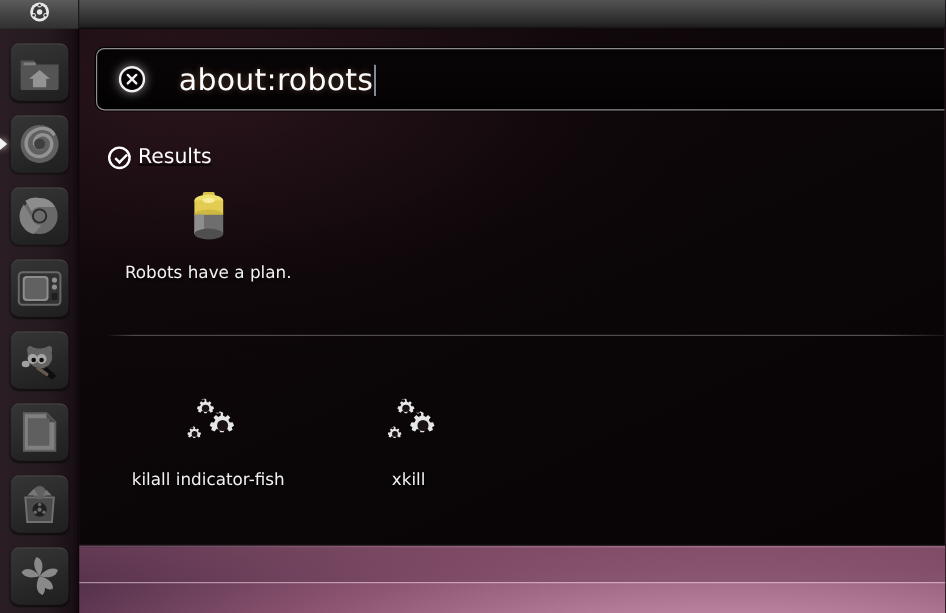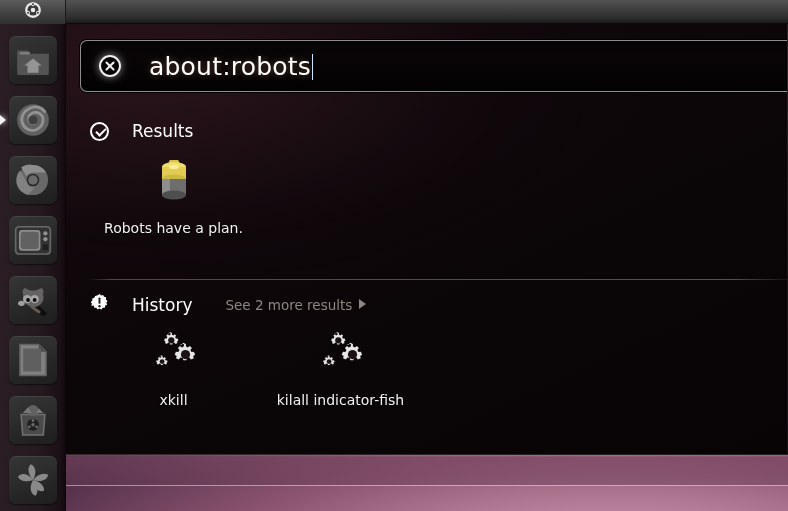--- a/index.html
+++ b/index.html
@@ -108,21 +108,21 @@
     text-shadow:0 0 6px rgba(255,180,120,0.35);
     white-space:nowrap;
   }
   #caret {
     display:inline-block; width:1px; height:26px; background:#cfe3ff;
     vertical-align:-5px; margin-left:1px;
   }
 
   
   .group-head {
-    position:absolute; display:flex; align-items:center; gap:23px;
+    position:absolute; display:flex; align-items:center; gap:6px;text-decoration:underline;
   }
   .grp-title { color:#ffffff; font-size:17px; }
   .grp-more { color:#8d8782; font-size:13.5px; margin-left:10px; cursor:pointer; }
   .more-tri {
     width:0;height:0;border-top:5px solid transparent;border-bottom:5px solid transparent;
     border-left:7px solid #8d8782; margin-left:7px; display:inline-block; vertical-align:1px;
   }
   .check-ico {
     width:19px;height:19px;border-radius:50%;border:2px solid #fff;position:relative;
   }
@@ -313,64 +313,53 @@
             <ellipse cx="18" cy="37" rx="12" ry="4.5" fill="#4f4f4f"></ellipse>
             <ellipse cx="18" cy="9" rx="5" ry="2.2" fill="#f8ec9a"></ellipse>
           </svg>
         </div>
         <div class="res-label">Robots have a plan.</div>
       </div>
     </div>
 
     <div id="divider"></div>
 
-    <div class="group-head" style="left:24px; top:269px;">
-      <span>
-        <svg width="19" height="19" viewBox="0 0 24 24">
-          <path fill="#fff" d="M12 1.2l2 1.8 2.6-.6 1.1 2.4 2.6.7-.2 2.7 2 1.8-1.5 2.2 1 2.5-2.4 1.2-.5 2.6-2.7.2-1.6 2.1-2.4-1.1-2.4 1.1-1.6-2.1-2.7-.2-.5-2.6L1.5 16l1-2.5L1 11.3l2-1.8-.2-2.7 2.6-.7 1.1-2.4L9.1 3z"></path>
-          <rect x="10.8" y="5.6" width="2.4" height="8" rx="1.1" fill="#1a1a1a"></rect>
-          <circle cx="12" cy="16.6" r="1.5" fill="#1a1a1a"></circle>
-        </svg>
-      </span>
-      <span class="grp-title">History</span>
-      <span class="grp-more"><span>See 2 more results</span><i class="more-tri"></i></span>
-    </div>
 
     <div class="res-row" style="left:24px; top:302px;">
+
+      <div class="res-cell">
+        <div class="res-ico">
+          <svg width="46" height="44" viewBox="0 0 46 44">
+            <g fill="#e6e6e6">
+              <path d="M16.5 3l1.6.5.9-1.4 2 .8-.1 1.7 1.5.8 1.3-1.1 1.5 1.5-1.1 1.3.8 1.5 1.7-.1.8 2-1.4.9.5 1.6-2 .9-1-1.4-1.7.3-.5 1.6h-2.1l-.5-1.6-1.7-.3-1 1.4-2-.9.5-1.6-1.4-.9.8-2 1.7.1.8-1.5-1.1-1.3 1.5-1.5 1.3 1.1 1.5-.8-.1-1.7z"></path>
+              <circle cx="20.3" cy="10.3" r="3.1" fill="#1a1216"></circle>
+              <path d="M28.5 14l2.3.7 1.3-2 2.9 1.2-.2 2.4 2.1 1.2 1.9-1.6 2.1 2.1-1.6 1.9 1.2 2.1 2.4-.2 1.2 2.9-2 1.3.7 2.3-2.9 1.2-1.4-1.9-2.4.4-.7 2.3h-3l-.7-2.3-2.4-.4-1.4 1.9-2.9-1.2.7-2.3-2-1.3 1.2-2.9 2.4.2 1.2-2.1-1.6-1.9 2.1-2.1 1.9 1.6 2.1-1.2-.2-2.4z"></path>
+              <circle cx="34.5" cy="24.6" r="4.6" fill="#1a1216"></circle>
+              <path d="M8 26l1.3.4.7-1.1 1.6.6-.1 1.4 1.2.6 1-.9 1.2 1.2-.9 1 .6 1.2 1.4-.1.6 1.6-1.1.7.4 1.3-1.6.7-.8-1.1-1.4.2-.4 1.3h-1.7l-.4-1.3-1.4-.2-.8 1.1-1.6-.7.4-1.3-1.1-.7.6-1.6 1.4.1.6-1.2-.9-1 1.2-1.2 1 .9 1.2-.6-.1-1.4z"></path>
+              <circle cx="11.1" cy="31.6" r="2.4" fill="#1a1216"></circle>
+            </g>
+          </svg>
+        </div>
+        <div class="res-label">kilall indicator-fish</div>
+      </div>
 
       <div class="res-cell">
         <div class="res-ico">
           <svg width="46" height="44" viewBox="0 0 46 44">
             <g fill="#e6e6e6">
               <path d="M16.5 3l1.6.5.9-1.4 2 .8-.1 1.7 1.5.8 1.3-1.1 1.5 1.5-1.1 1.3.8 1.5 1.7-.1.8 2-1.4.9.5 1.6-2 .9-1-1.4-1.7.3-.5 1.6h-2.1l-.5-1.6-1.7-.3-1 1.4-2-.9.5-1.6-1.4-.9.8-2 1.7.1.8-1.5-1.1-1.3 1.5-1.5 1.3 1.1 1.5-.8-.1-1.7z"></path>
               <circle cx="20.3" cy="10.3" r="3.1" fill="#1a1216"></circle>
               <path d="M28.5 14l2.3.7 1.3-2 2.9 1.2-.2 2.4 2.1 1.2 1.9-1.6 2.1 2.1-1.6 1.9 1.2 2.1 2.4-.2 1.2 2.9-2 1.3.7 2.3-2.9 1.2-1.4-1.9-2.4.4-.7 2.3h-3l-.7-2.3-2.4-.4-1.4 1.9-2.9-1.2.7-2.3-2-1.3 1.2-2.9 2.4.2 1.2-2.1-1.6-1.9 2.1-2.1 1.9 1.6 2.1-1.2-.2-2.4z"></path>
               <circle cx="34.5" cy="24.6" r="4.6" fill="#1a1216"></circle>
               <path d="M8 26l1.3.4.7-1.1 1.6.6-.1 1.4 1.2.6 1-.9 1.2 1.2-.9 1 .6 1.2 1.4-.1.6 1.6-1.1.7.4 1.3-1.6.7-.8-1.1-1.4.2-.4 1.3h-1.7l-.4-1.3-1.4-.2-.8 1.1-1.6-.7.4-1.3-1.1-.7.6-1.6 1.4.1.6-1.2-.9-1 1.2-1.2 1 .9 1.2-.6-.1-1.4z"></path>
               <circle cx="11.1" cy="31.6" r="2.4" fill="#1a1216"></circle>
             </g>
           </svg>
         </div>
         <div class="res-label">xkill</div>
       </div>
 
-      <div class="res-cell">
-        <div class="res-ico">
-          <svg width="46" height="44" viewBox="0 0 46 44">
-            <g fill="#e6e6e6">
-              <path d="M16.5 3l1.6.5.9-1.4 2 .8-.1 1.7 1.5.8 1.3-1.1 1.5 1.5-1.1 1.3.8 1.5 1.7-.1.8 2-1.4.9.5 1.6-2 .9-1-1.4-1.7.3-.5 1.6h-2.1l-.5-1.6-1.7-.3-1 1.4-2-.9.5-1.6-1.4-.9.8-2 1.7.1.8-1.5-1.1-1.3 1.5-1.5 1.3 1.1 1.5-.8-.1-1.7z"></path>
-              <circle cx="20.3" cy="10.3" r="3.1" fill="#1a1216"></circle>
-              <path d="M28.5 14l2.3.7 1.3-2 2.9 1.2-.2 2.4 2.1 1.2 1.9-1.6 2.1 2.1-1.6 1.9 1.2 2.1 2.4-.2 1.2 2.9-2 1.3.7 2.3-2.9 1.2-1.4-1.9-2.4.4-.7 2.3h-3l-.7-2.3-2.4-.4-1.4 1.9-2.9-1.2.7-2.3-2-1.3 1.2-2.9 2.4.2 1.2-2.1-1.6-1.9 2.1-2.1 1.9 1.6 2.1-1.2-.2-2.4z"></path>
-              <circle cx="34.5" cy="24.6" r="4.6" fill="#1a1216"></circle>
-              <path d="M8 26l1.3.4.7-1.1 1.6.6-.1 1.4 1.2.6 1-.9 1.2 1.2-.9 1 .6 1.2 1.4-.1.6 1.6-1.1.7.4 1.3-1.6.7-.8-1.1-1.4.2-.4 1.3h-1.7l-.4-1.3-1.4-.2-.8 1.1-1.6-.7.4-1.3-1.1-.7.6-1.6 1.4.1.6-1.2-.9-1 1.2-1.2 1 .9 1.2-.6-.1-1.4z"></path>
-              <circle cx="11.1" cy="31.6" r="2.4" fill="#1a1216"></circle>
-            </g>
-          </svg>
-        </div>
-        <div class="res-label">kilall indicator-fish</div>
-      </div>
-
 
 
     </div>
 
   </div>
 </div>
 
 </body></html>

